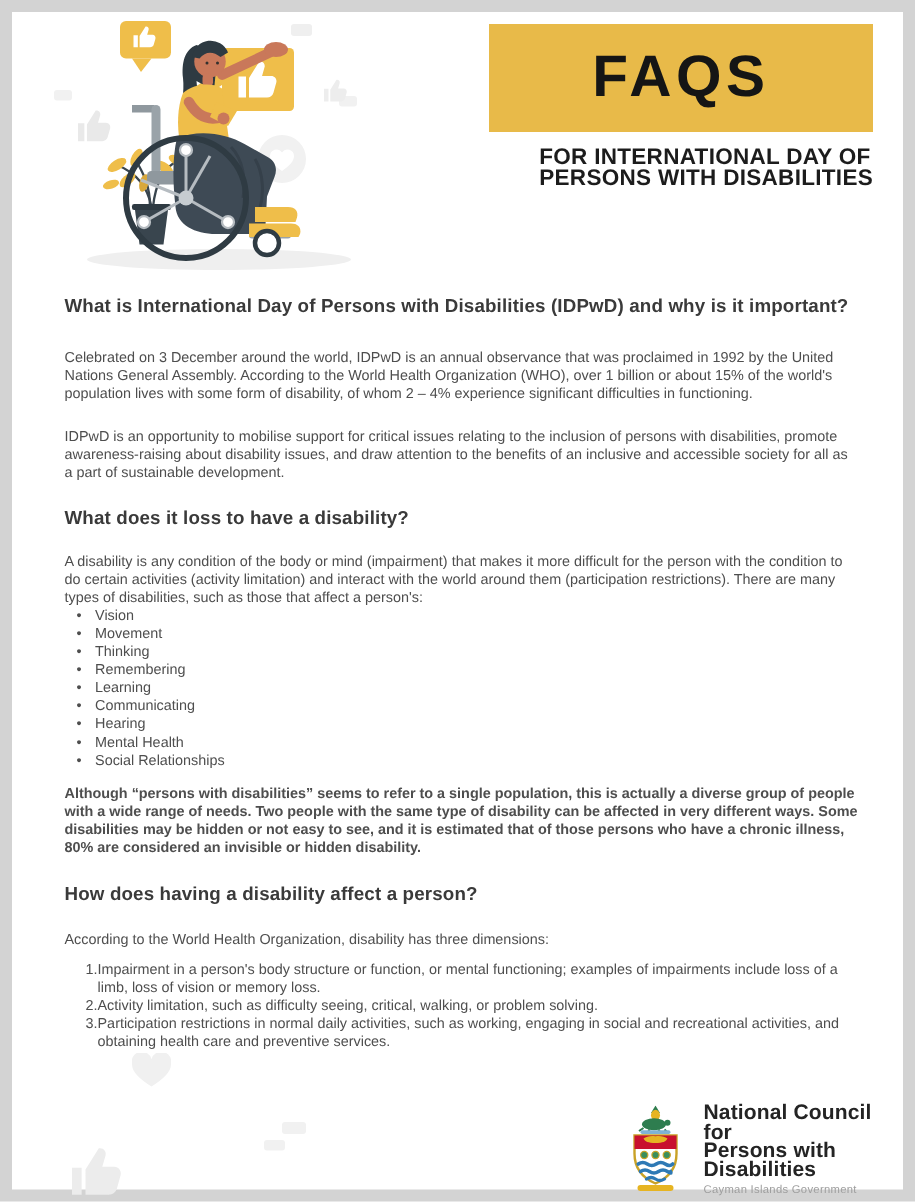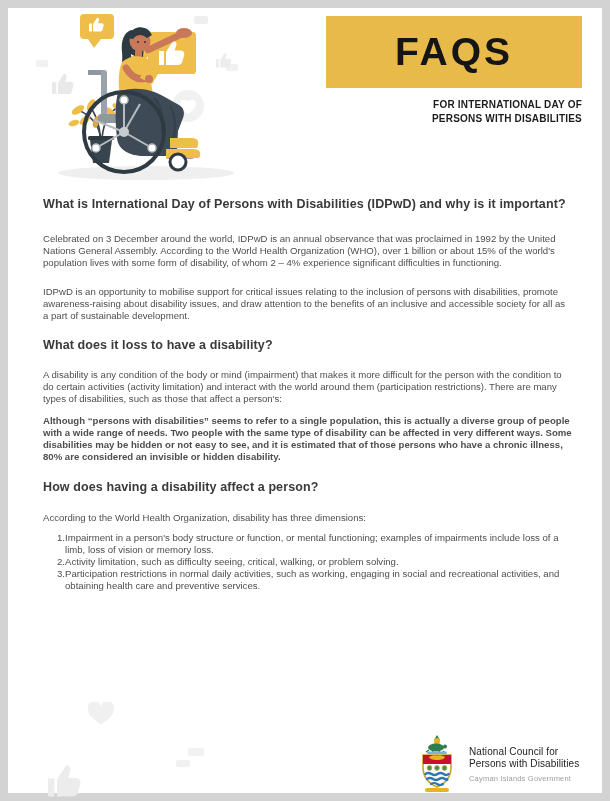--- a/index.html
+++ b/index.html
@@ -15,22 +15,22 @@
   
   .illustration{position:absolute;left:20px;top:2px;width:235px;height:180px;}
   .banner{
     position:absolute;right:20px;top:8px;width:256px;height:72px;
     background:#e8ba49;display:flex;align-items:center;justify-content:center;
   }
   .banner span{
     font-size:39px;font-weight:800;letter-spacing:3px;color:#151515;
   }
   .subtitle{
-    position:absolute;right:20px;top:90px;text-align:right;
-    font-size:10px;font-weight:700;color:#1c1c1c;line-height:14px;letter-spacing:.2px;
+    position:absolute;right:20px;top:90px;
+    font-size:15px;font-weight:700;color:#1c1c1c;line-height:14px;letter-spacing:.2px;
   }
   
   .content{position:absolute;left:35px;top:178px;width:529px;z-index:2;margin-top:10px;}
   .q{
     margin:0;font-size:12.5px;font-weight:700;color:#3a3a3a;line-height:17.5px;letter-spacing:.1px;
   }
   .body{
     margin:0;font-size:9.6px;color:#4e4e4e;line-height:12.1px;
   }
   .mt-p1{margin-top:19px;}
@@ -48,21 +48,21 @@
     counter-increment:n;font-size:9.6px;color:#4e4e4e;line-height:12.1px;text-indent:-8px;
   }
   ol.numbered li::before{content:counter(n) ".";}
   
   .wm{position:absolute;z-index:1;}
   
   .footer{
     position:absolute;left:407px;top:727px;display:flex;align-items:center;gap:10px;z-index:2;
   }
   .crest{width:44px;height:58px;flex:0 0 auto;}
-  .org-name{font-size:10px;font-weight:400;color:#242424;line-height:12.5px;letter-spacing:.1px;}
+  .org-name{font-size:14px;font-weight:700;color:#242424;line-height:12.5px;letter-spacing:.1px;}
   .gov{font-size:7.5px;color:#9e9e9e;margin-top:3px;letter-spacing:.2px;}
 </style>
 </head>
 <body>
 
 <div class="page">
 
   
   <div>
 
@@ -174,20 +174,31 @@
   </div>
 
   
   <div class="content">
     <h2 class="q">What is International Day of Persons with Disabilities (IDPwD) and why is it important?</h2>
     <p class="body mt-p1">Celebrated on 3 December around the world, IDPwD is an annual observance that was proclaimed in 1992 by the United Nations General Assembly. According to the World Health Organization (WHO), over 1 billion or about 15% of the world's population lives with some form of disability, of whom 2 – 4% experience significant difficulties in functioning.</p>
     <p class="body mt-p2">IDPwD is an opportunity to mobilise support for critical issues relating to the inclusion of persons with disabilities, promote awareness-raising about disability issues, and draw attention to the benefits of an inclusive and accessible society for all as a part of sustainable development.</p>
 
     <h2 class="q mt-h2">What does it loss to have a disability?</h2>
     <p class="body mt-p3">A disability is any condition of the body or mind (impairment) that makes it more difficult for the person with the condition to do certain activities (activity limitation) and interact with the world around them (participation restrictions). There are many types of disabilities, such as those that affect a person's:</p>
+    <ul class="bullets">
+      <li>Vision</li>
+      <li>Movement</li>
+      <li>Thinking</li>
+      <li>Remembering</li>
+      <li>Learning</li>
+      <li>Communicating</li>
+      <li>Hearing</li>
+      <li>Mental Health</li>
+      <li>Social Relationships</li>
+    </ul>
     <p class="body mt-p4">Although “persons with disabilities” seems to refer to a single population, this is actually a diverse group of people with a wide range of needs. Two people with the same type of disability can be affected in very different ways. Some disabilities may be hidden or not easy to see, and it is estimated that of those persons who have a chronic illness, 80% are considered an invisible or hidden disability.</p>
 
     <h2 class="q mt-h3">How does having a disability affect a person?</h2>
     <p class="body mt-p5">According to the World Health Organization, disability has three dimensions:</p>
     <ol class="numbered">
       <li>Impairment in a person's body structure or function, or mental functioning; examples of impairments include loss of a limb, loss of vision or memory loss.</li>
       <li>Activity limitation, such as difficulty seeing, critical, walking, or problem solving.</li>
       <li>Participation restrictions in normal daily activities, such as working, engaging in social and recreational activities, and obtaining health care and preventive services.</li>
     </ol>
   </div>

